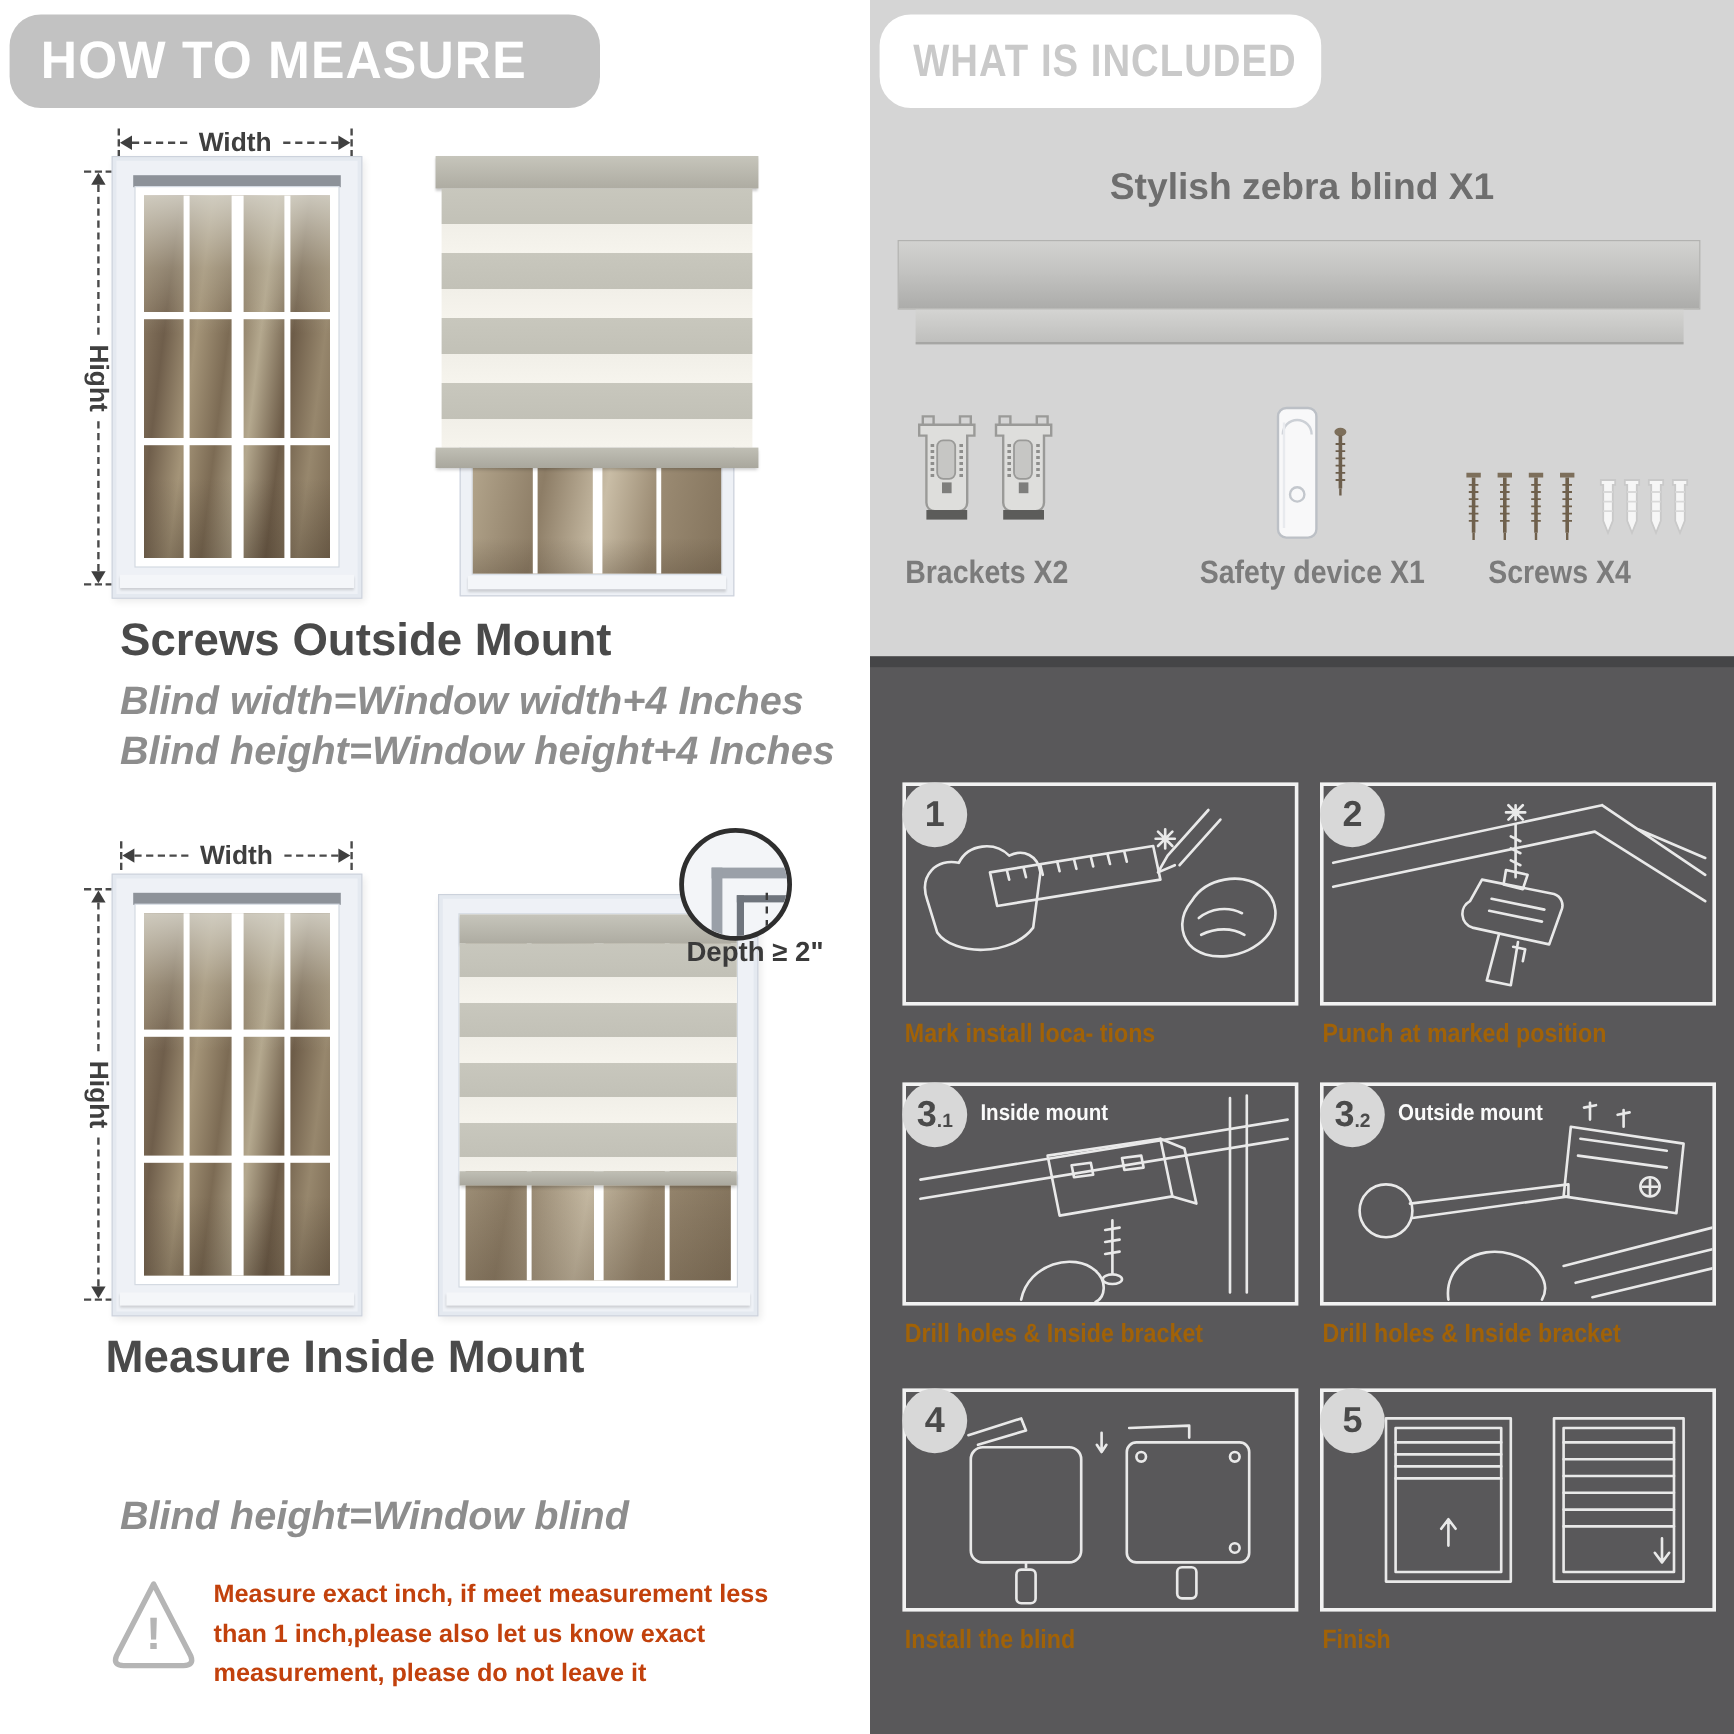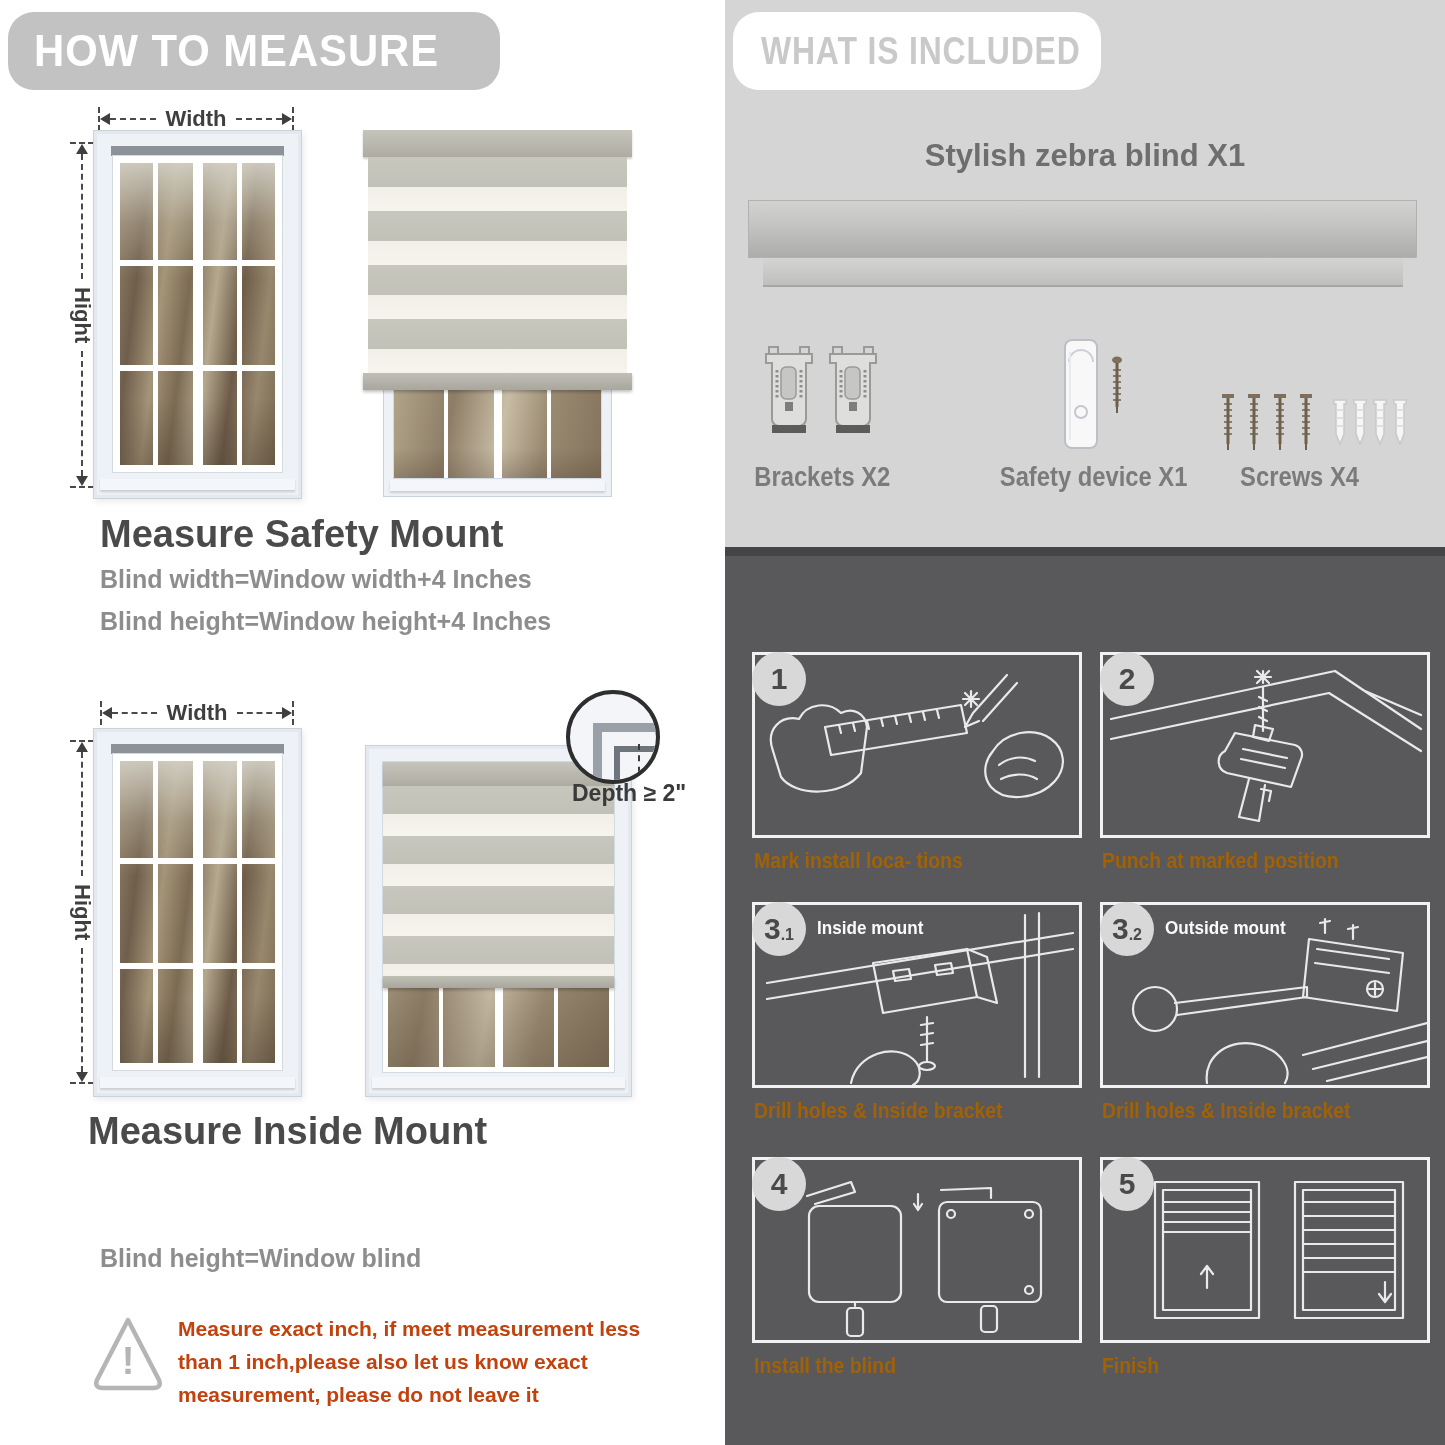--- a/index.html
+++ b/index.html
@@ -7,21 +7,21 @@
         font-family:"Liberation Sans",sans-serif;overflow:hidden;}
   .abs{position:absolute;}
 
   
   .hdr-left{left:8px;top:12px;width:492px;height:78px;background:#c2c2c2;border-radius:26px;
             display:flex;align-items:center;padding-left:26px;box-sizing:border-box;}
   .hdr-left span{color:#ffffff;font-size:44px;font-weight:bold;letter-spacing:1px;
             display:inline-block;transform:scaleX(.95);transform-origin:left center;white-space:nowrap;}
 
   .sec-title{font-size:38px;font-weight:bold;color:#4a4a4a;white-space:nowrap;}
-  .sec-line{font-size:25px;font-weight:bold;color:#8d8d8d;white-space:nowrap;}
+  .sec-line{font-size:33px;font-weight:bold;color:#8d8d8d;white-space:nowrap;font-style:italic;}
 
   
   .window{background:#eef1f6;border:1px solid #ccd2dc;box-shadow:inset 0 0 0 3px #e4e9f0, 2px 3px 6px rgba(0,0,0,.08);}
   .w-topbar{position:absolute;top:15px;left:17px;right:17px;height:10px;background:#8d9299;}
   .w-inner{position:absolute;top:25px;left:19px;right:19px;bottom:26px;background:#ffffff;
            box-shadow:0 0 0 1px #d4dae2;}
   .photo{position:absolute;inset:7px;overflow:hidden;
      background:
        linear-gradient(180deg, rgba(213,210,199,.9) 0%, rgba(186,178,158,.45) 20%, rgba(0,0,0,0) 38%),
        linear-gradient(0deg, rgba(58,46,34,.30) 0%, rgba(0,0,0,0) 22%),
@@ -155,21 +155,21 @@
         <div class="mull" style="left:calc(75% - 2px);top:0;bottom:0;width:4px;"></div>
       </div>
       <div class="w-sill" style="bottom:5px;"></div>
     </div>
     <div class="cassette"></div>
     <div class="fabric" style="height:216px;"></div>
     <div class="rail" style="top:243px;"></div>
   </div>
 
   <div class="abs sec-title" style="left:100px;top:513px;">
-    <span>Measure Safety Mount</span>
+    <span>Screws Outside Mount</span>
   </div>
   <div class="abs sec-line" style="left:100px;top:565px;">Blind width=Window width+4 Inches</div>
   <div class="abs sec-line" style="left:100px;top:607px;text-align:right;">Blind height=Window height+4 Inches</div>
 
   <div class="abs measure-w" style="left:100px;top:702px;width:194px;">
     <span class="tickv"></span>
     <span class="ah l"></span>
     <span class="dash"></span>
     <span class="mlabel">Width</span>
     <span class="dash"></span>

